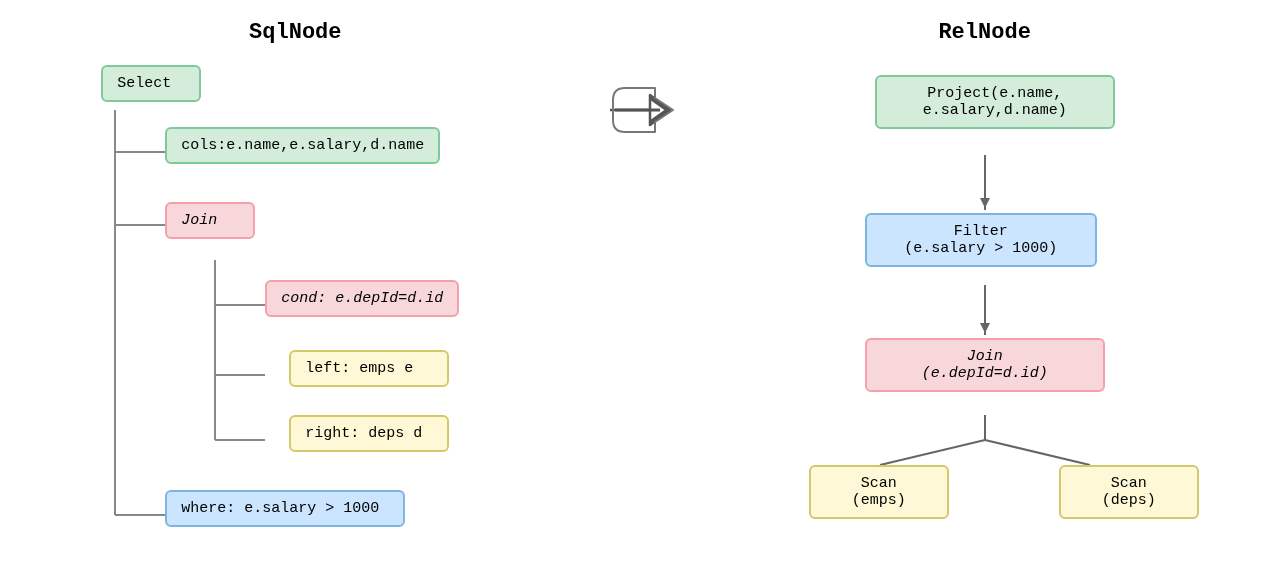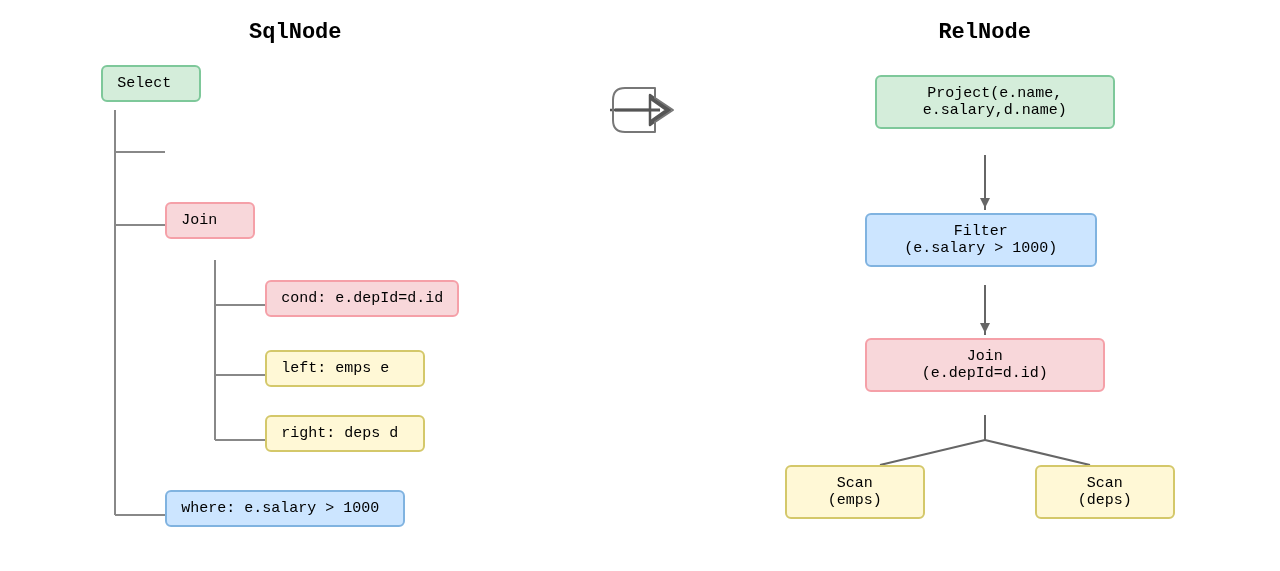--- a/index.html
+++ b/index.html
@@ -42,24 +42,26 @@
       display: inline-block;
       position: absolute;
     }
     .node-green {
       background: #d4edda;
       border-color: #7ec89a;
     }
     .node-pink {
       background: #f8d7da;
       border-color: #f5a0a8;
+      font-style: italic;
     }
     .node-yellow {
       background: #fff8d6;
       border-color: #d4c86a;
+      margin-left: 24px;
     }
     .node-blue {
       background: #cce5ff;
       border-color: #80b3e0;
     }
     
     .sql-tree {
       position: relative;
       width: 400px;
       height: 520px;
@@ -127,20 +129,21 @@
 
         <line x1="130" y1="195" x2="130" y2="310" stroke="#888" stroke-width="2"></line>
         <line x1="130" y1="310" x2="180" y2="310" stroke="#888" stroke-width="2"></line>
 
         <line x1="130" y1="195" x2="130" y2="375" stroke="#888" stroke-width="2"></line>
         <line x1="130" y1="375" x2="180" y2="375" stroke="#888" stroke-width="2"></line>
       </svg>
 
       <div class="node node-green" style="left:16px; top:0px; min-width:100px;">Select</div>
 
+      <div class="node node-green" style="left:80px; top:62px; min-width:240px;">cols:e.name,e.salary,d.name</div>
 
       <div class="node node-pink" style="left:80px; top:137px; min-width:90px;">Join</div>
 
       <div class="node node-pink" style="left:180px; top:215px; min-width:190px;">cond: e.depId=d.id</div>
 
       <div class="node node-yellow" style="left:180px; top:285px; min-width:160px;">left: emps e</div>
 
       <div class="node node-yellow" style="left:180px; top:350px; min-width:160px;">right: deps d</div>
 
       <div class="node node-blue" style="left:80px; top:425px; min-width:240px;">where: e.salary &gt; 1000</div>

